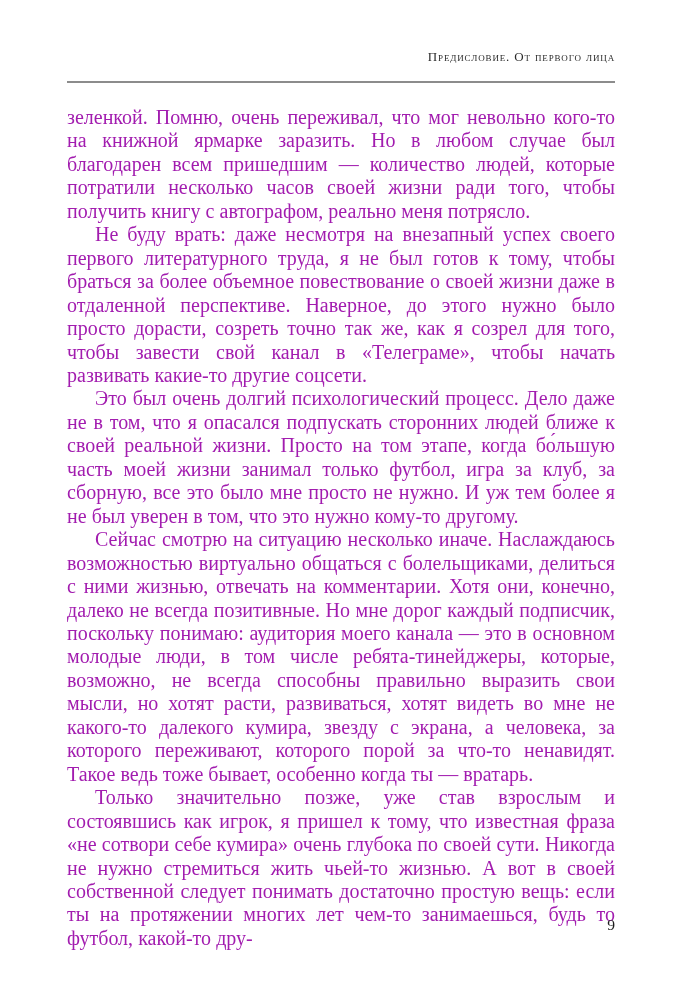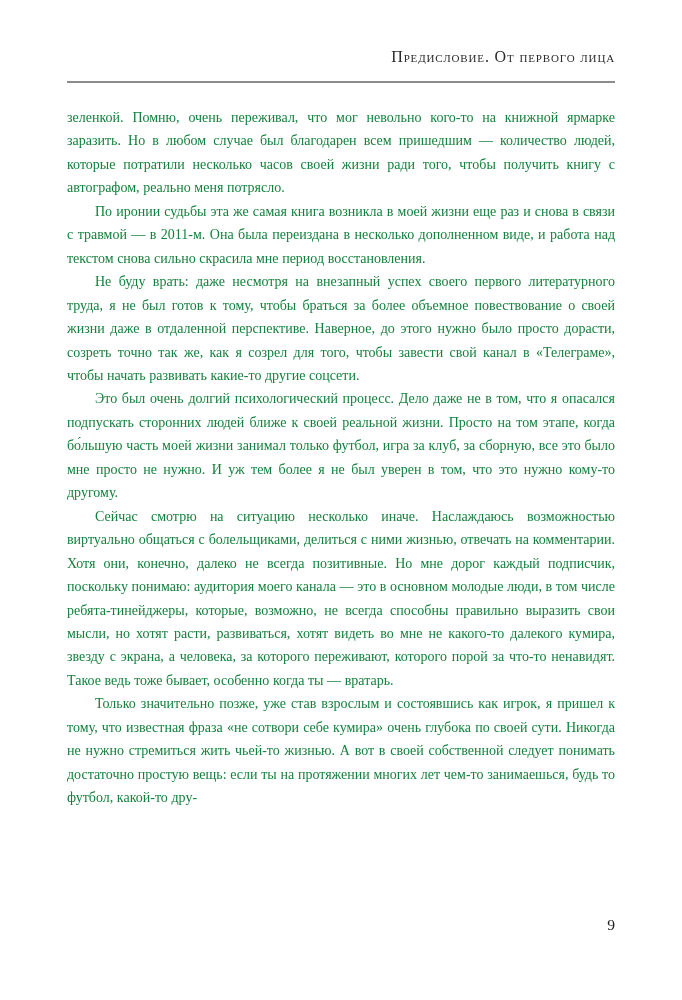--- a/index.html
+++ b/index.html
@@ -25,21 +25,21 @@
   }
 
   
   .running-head {
     position: absolute;
     left: 67px;
     top: 50px;
     width: 548px;
     text-align: right;
     font-family: "Liberation Serif", "DejaVu Serif", serif;
-    font-size: 16px;
+    font-size: 13px;
     line-height: 14px;
     letter-spacing: 0.85px;
     color: #2a2a2a;
     font-variant: small-caps;
     white-space: nowrap;
   }
 
   .header-rule {
     position: absolute;
     left: 67px;
@@ -52,25 +52,25 @@
   
   .text-column {
     position: absolute;
     left: 67px;
     top: 106px;
     width: 548px;
   }
 
   p.para {
     margin: 0;
-    font-size: 14px;
+    font-size: 20px;
     line-height: 23.45px;
     text-align: justify;
     text-justify: inter-word;
-    color: #15803d;
+    color: #a21caf;
     hyphens: manual;
     word-spacing: 0.1px;
   }
 
   p.para.indent {
     text-indent: 28px;
   }
 
   
   .folio {
@@ -88,21 +88,20 @@
 <body>
 
 <div class="page">
 
   <div class="running-head">Предисловие. От первого лица</div>
 
   <div class="header-rule"></div>
 
   <div class="text-column">
     <p class="para">зеленкой. Помню, очень переживал, что мог невольно кого-то на книжной ярмарке заразить. Но в любом случае был благодарен всем пришедшим — количество людей, которые потратили несколько часов своей жизни ради того, чтобы получить книгу с автографом, реально меня потрясло.</p>
-    <p class="para indent">По иронии судьбы эта же самая книга возникла в моей жизни еще раз и снова в связи с травмой — в 2011-м. Она была переиздана в несколько дополненном виде, и работа над текстом снова сильно скрасила мне период восстановления.</p>
     <p class="para indent">Не буду врать: даже несмотря на внезапный успех своего первого литературного труда, я не был готов к тому, чтобы браться за более объемное повествование о своей жизни даже в отдаленной перспективе. Наверное, до этого нужно было просто дорасти, созреть точно так же, как я созрел для того, чтобы завести свой канал в «Телеграме», чтобы начать развивать какие-то другие соцсети.</p>
     <p class="para indent">Это был очень долгий психологический процесс. Дело даже не в том, что я опасался подпускать сторонних людей ближе к своей реальной жизни. Просто на том этапе, когда бо́льшую часть моей жизни занимал только футбол, игра за клуб, за сборную, все это было мне просто не нужно. И уж тем более я не был уверен в том, что это нужно кому-то другому.</p>
     <p class="para indent">Сейчас смотрю на ситуацию несколько иначе. Наслаждаюсь возможностью виртуально общаться с болельщиками, делиться с ними жизнью, отвечать на комментарии. Хотя они, конечно, далеко не всегда позитивные. Но мне дорог каждый подписчик, поскольку понимаю: аудитория моего канала — это в основном молодые люди, в том числе ребята-тинейджеры, которые, возможно, не всегда способны правильно выразить свои мысли, но хотят расти, развиваться, хотят видеть во мне не какого-то далекого кумира, звезду с экрана, а человека, за которого переживают, которого порой за что-то ненавидят. Такое ведь тоже бывает, особенно когда ты — вратарь.</p>
     <p class="para indent">Только значительно позже, уже став взрослым и состоявшись как игрок, я пришел к тому, что известная фраза «не сотвори себе кумира» очень глубока по своей сути. Никогда не нужно стремиться жить чьей-то жизнью. А вот в своей собственной следует понимать достаточно простую вещь: если ты на протяжении многих лет чем-то занимаешься, будь то футбол, какой-то дру-</p>
   </div>
 
   <div class="folio">9</div>
 
 </div>
 

